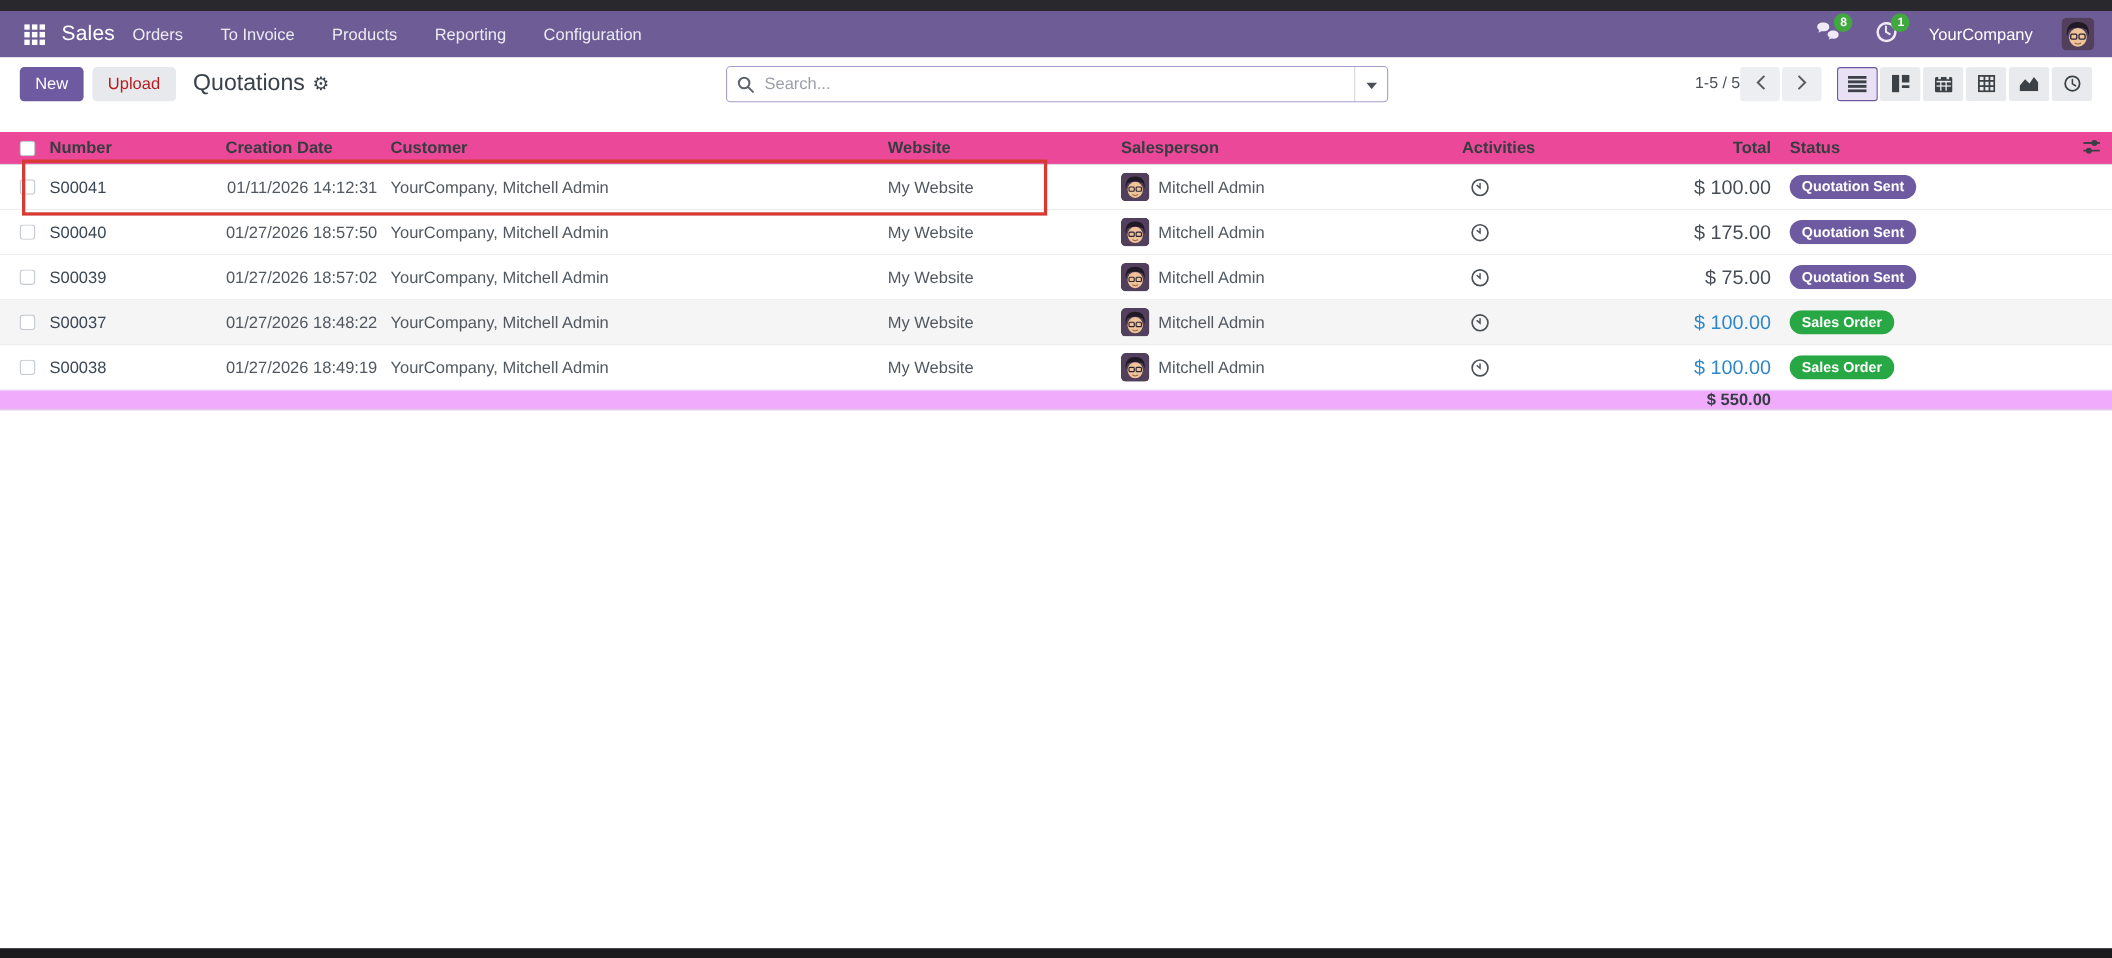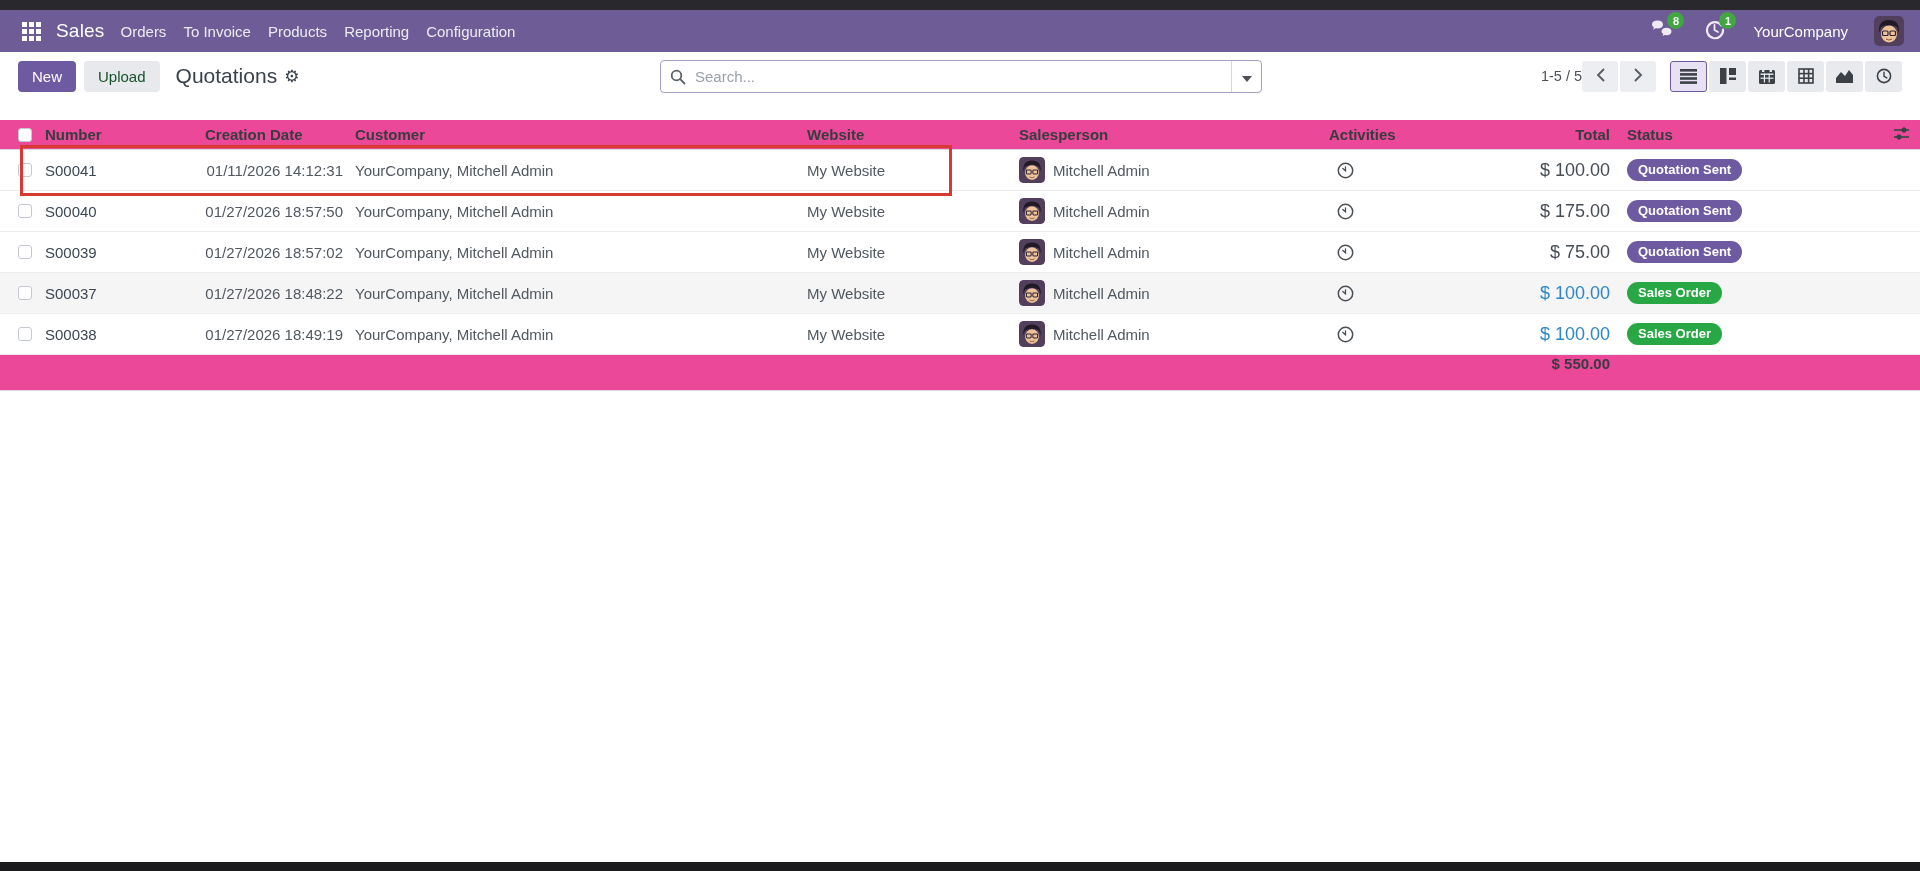--- a/index.html
+++ b/index.html
@@ -8,36 +8,36 @@
 
   
   .top-strip { position:absolute; top:0; left:0; width:1920px; height:10px; background:#29292d; z-index:50; }
   .bottom-strip { position:absolute; bottom:0; left:0; width:1920px; height:9px; background:#1b1b1d; z-index:50; }
 
   
   .navbar { position:absolute; top:10px; left:0; width:1920px; height:42px;
     background:#6d5c96; display:flex; align-items:center; padding:0 16px; color:#fff; z-index:40; }
   .apps-btn { width:30px; height:30px; display:flex; align-items:center; justify-content:center; cursor:pointer; }
   .app-name { font-size:19px; font-weight:500; margin:0 14px 0 10px; letter-spacing:.2px; cursor:pointer; }
-  .nav-menu { display:flex; align-items:center; gap:13px; }
+  .nav-menu { display:flex; align-items:center; gap:30px; }
   .nav-item { font-size:15px; color:rgba(255,255,255,.88); cursor:pointer; padding:6px 2px; }
   .nav-right { margin-left:auto; display:flex; align-items:center; gap:26px; }
   .nav-icon-wrap { position:relative; width:26px; height:26px; display:flex; align-items:center; justify-content:center; cursor:pointer; }
   .nav-badge { position:absolute; top:-6px; right:-9px; min-width:17px; height:17px; padding:0 4px;
     background:#41a741; color:#fff; font-size:11px; font-weight:700; border-radius:9px;
     display:flex; align-items:center; justify-content:center; }
   .company-name { font-size:15px; color:#fff; cursor:pointer; }
   .avatar { width:30px; height:30px; border-radius:5px; overflow:hidden; flex:0 0 auto; cursor:pointer; }
 
   
   .control-panel { position:absolute; top:52px; left:0; width:1920px; height:48px;
     display:flex; align-items:center; padding:0 18px; background:#fff; z-index:30; }
   .btn-new { background:#6e5aa0; color:#fff; border:none; border-radius:4px; height:31px;
     padding:0 14px; font-size:15px; font-family:inherit; cursor:pointer; }
-  .btn-upload { background:#e7e9ed; color:#14532d; border:none; border-radius:4px; height:31px;
+  .btn-upload { background:#e7e9ed; color:#b91c1c; border:none; border-radius:4px; height:31px;
     padding:0 14px; font-size:15px; font-family:inherit; margin-left:8px; cursor:pointer; }
   .view-title { font-size:21px; color:#39414b; margin-left:16px; }
   .gear { font-size:17px; color:#39414b; margin-left:7px; cursor:pointer; line-height:1; }
 
   .search-bar { position:absolute; left:660px; top:8px; width:602px; height:33px;
     border:1px solid #a99cc9; border-radius:4px; display:flex; align-items:center; background:#fff; }
   .search-icon-box { width:34px; display:flex; justify-content:center; color:#5c6269; }
   .search-input { flex:1; border:none; outline:none; font-size:15px; font-family:inherit; color:#333;
     height:100%; background:transparent; }
   .search-input::placeholder { color:#9aa0a8; }
@@ -82,21 +82,21 @@
   .badge { display:inline-block; padding:4px 11px; border-radius:12px; font-size:13px; font-weight:600;
     color:#fff; line-height:1.15; }
   .badge.sent { background:#6e5aa0; }
   .badge.sale { background:#28a745; }
 
   .opt-cols { position:absolute; right:10px; top:6px; color:#3b4146; cursor:pointer; }
 
   .red-box { position:absolute; left:20px; top:-5px; width:932px; height:51px;
     border:3px solid #d63a32; pointer-events:none; z-index:5; }
 
-  .tfoot { height:36px; background:#ec4899; border-bottom:1px solid #d9d9de; display:flex; align-items:flex-start; }
+  .tfoot { height:18px; background:#f0abfc; border-bottom:1px solid #d9d9de; display:flex; align-items:flex-end; }
   .foot-total { font-size:15px; font-weight:700; color:#363c43; }
 </style>
 </head>
 <body>
 
 <div class="top-strip"></div>
 <div class="bottom-strip"></div>
 
 <div class="navbar">
   <div class="apps-btn">

